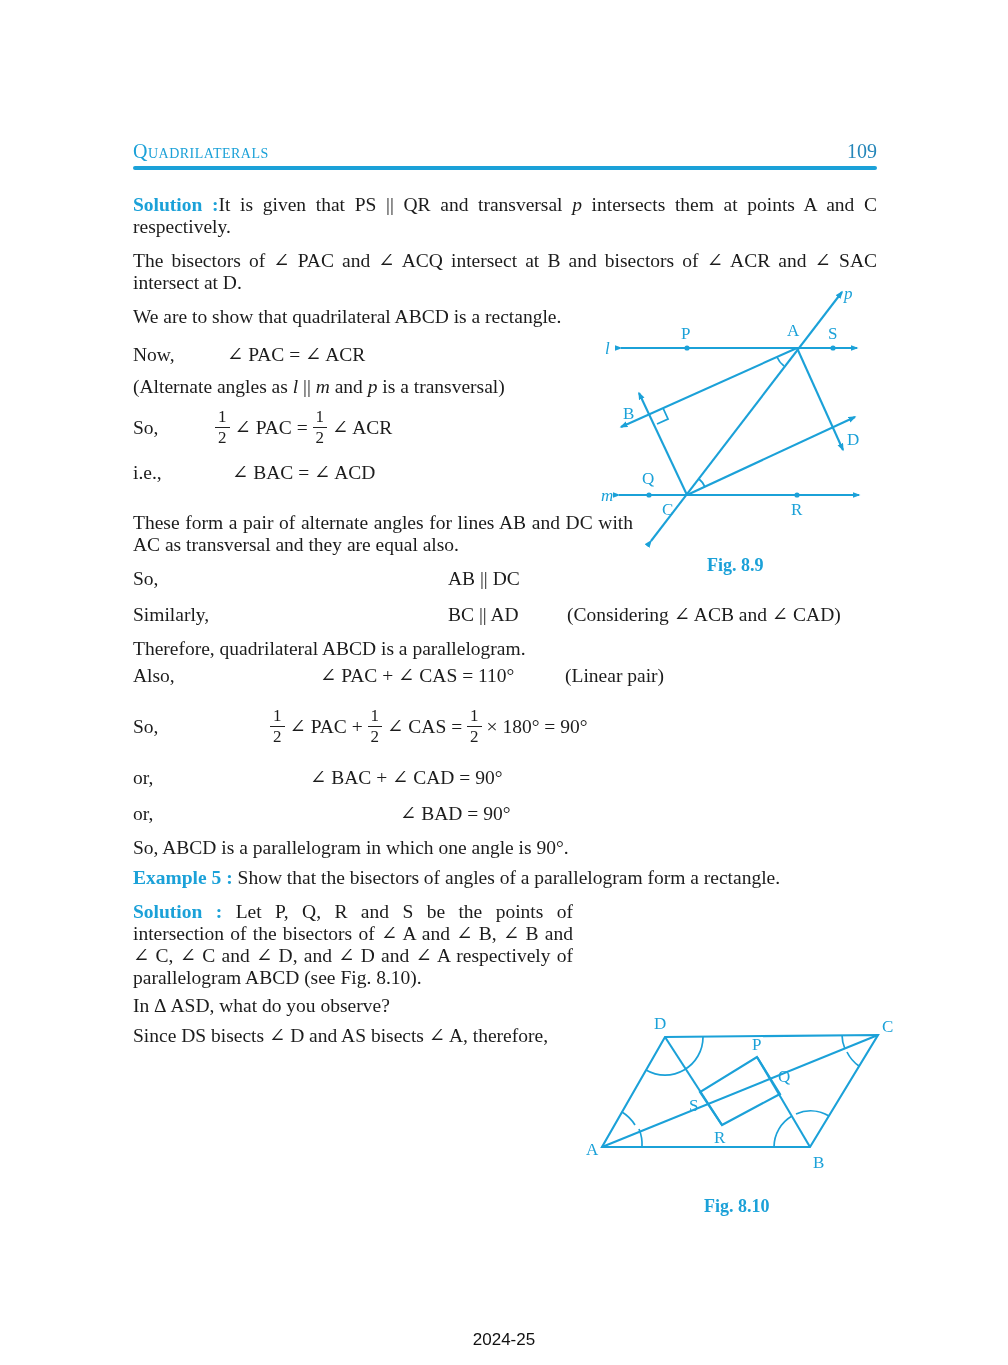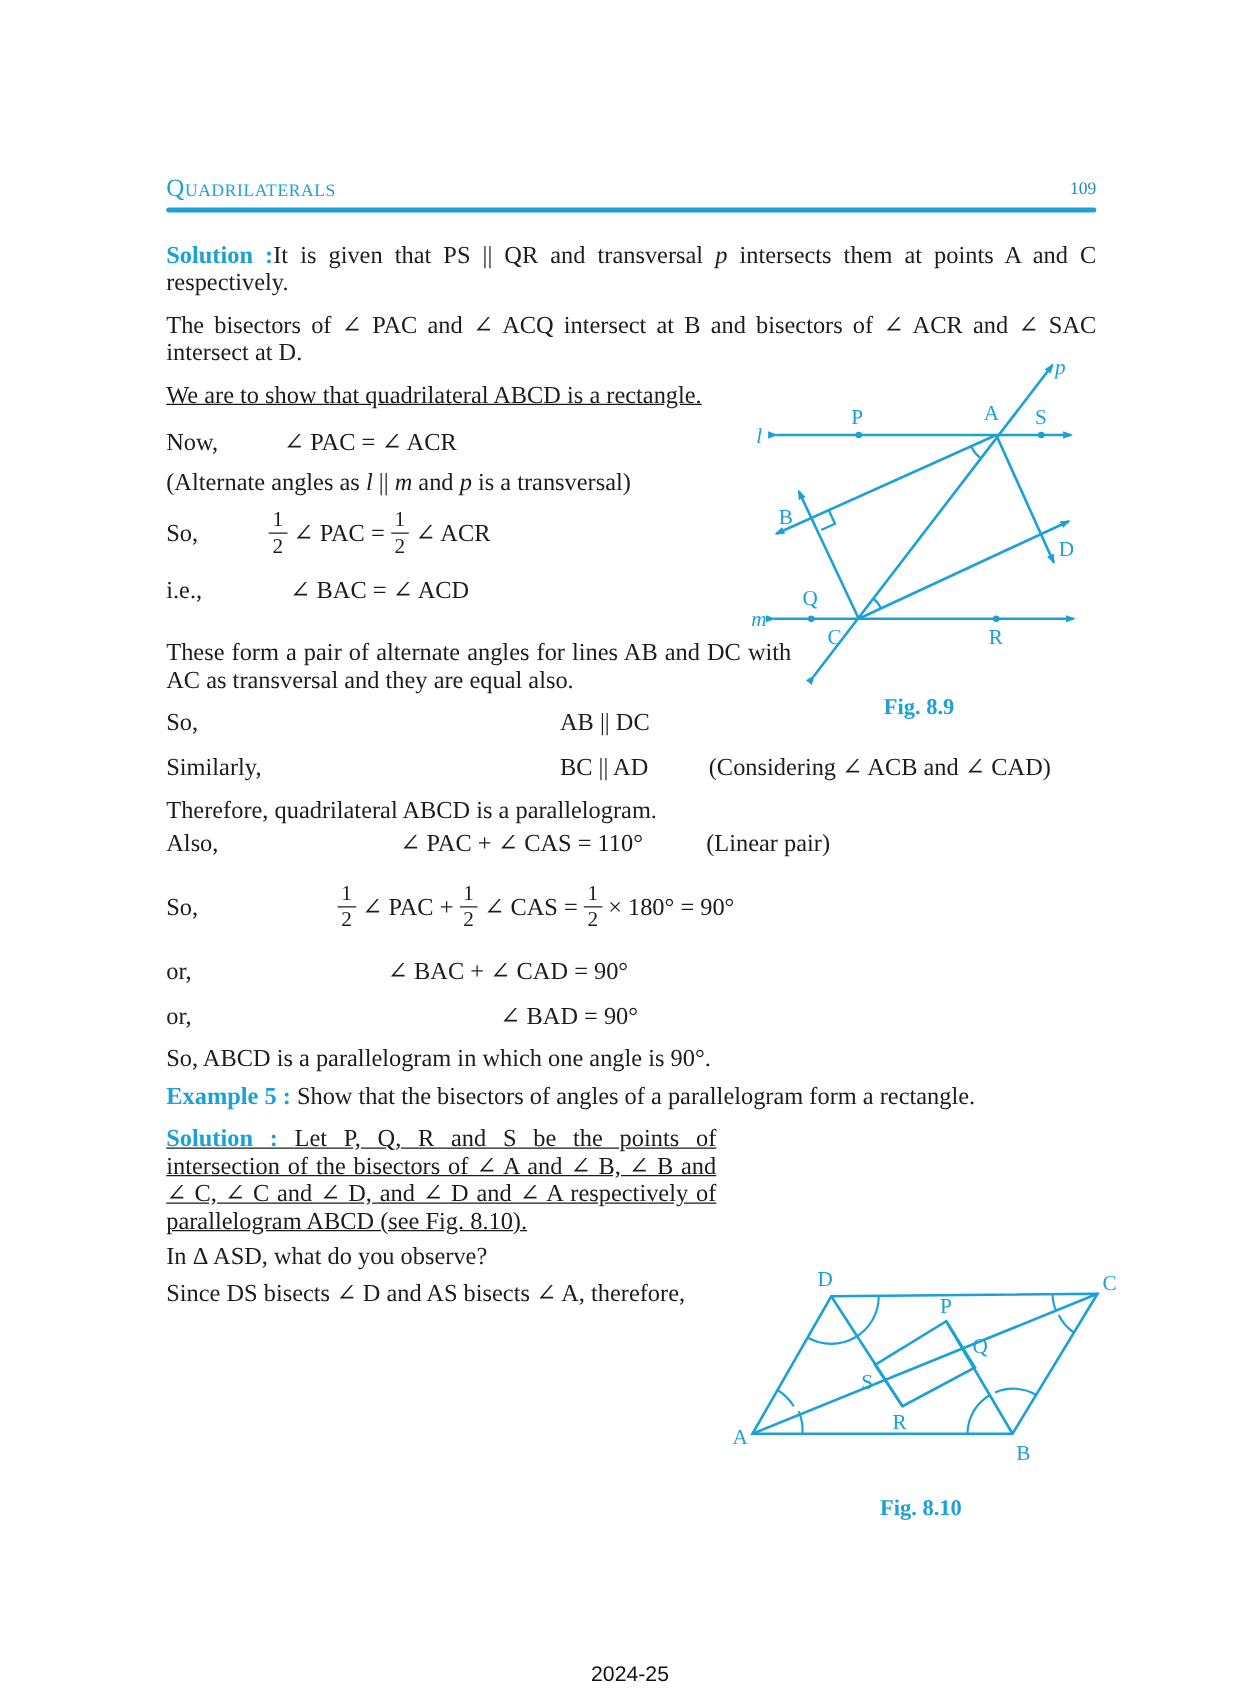--- a/index.html
+++ b/index.html
@@ -6,31 +6,31 @@
   .page{
     position:relative;
     width:1008px;height:1365px;
     margin:0 auto;
     background:#ffffff;
     font-family:"Liberation Serif","DejaVu Serif","DejaVu Sans",serif;
     color:#1c1c1c;
     overflow:hidden;
   }
   .content{position:absolute;left:133px;top:140px;width:744px;}
-  .hdr{display:flex;justify-content:space-between;align-items:center;}
+  .hdr{display:flex;justify-content:space-between;align-items:flex-end;}
   .hdr-title{
     font-variant:small-caps;
     font-size:20px;letter-spacing:.5px;
     color:#1ba1d8;
   }
-  .hdr-page{font-size:14px;color:#2486b9;}
+  .hdr-page{font-size:20px;color:#2486b9;}
   .rule{height:4px;background:#1ba1d8;border-radius:2px;margin-top:3px;margin-bottom:24px;}
   p.body{font-size:19.5px;line-height:22px;text-align:justify;margin:0 0 12px 0;}
   p.nj{text-align:left;}
-  .narrow{width:440px;text-decoration:underline;}
+  .narrow{width:440px;}
   .mid{width:500px;}
   .lead{font-weight:bold;color:#1ba1d8;}
   .it{font-style:italic;}
   .eqrow{position:relative;height:30px;font-size:19.5px;line-height:30px;margin:0 0 6px 0;}
   .eqrow.tall{height:52px;line-height:52px;}
   .eqlabel{position:absolute;left:0;top:0;}
   .eq{position:absolute;top:0;white-space:nowrap;}
   .eqnote{position:absolute;top:0;white-space:nowrap;}
   .frac{display:inline-block;text-align:center;vertical-align:middle;line-height:normal;margin:0 5px 4px 0;}
   .frac .fnum{display:block;font-size:17px;line-height:20px;padding:0 3px;border-bottom:1.6px solid #222;}

